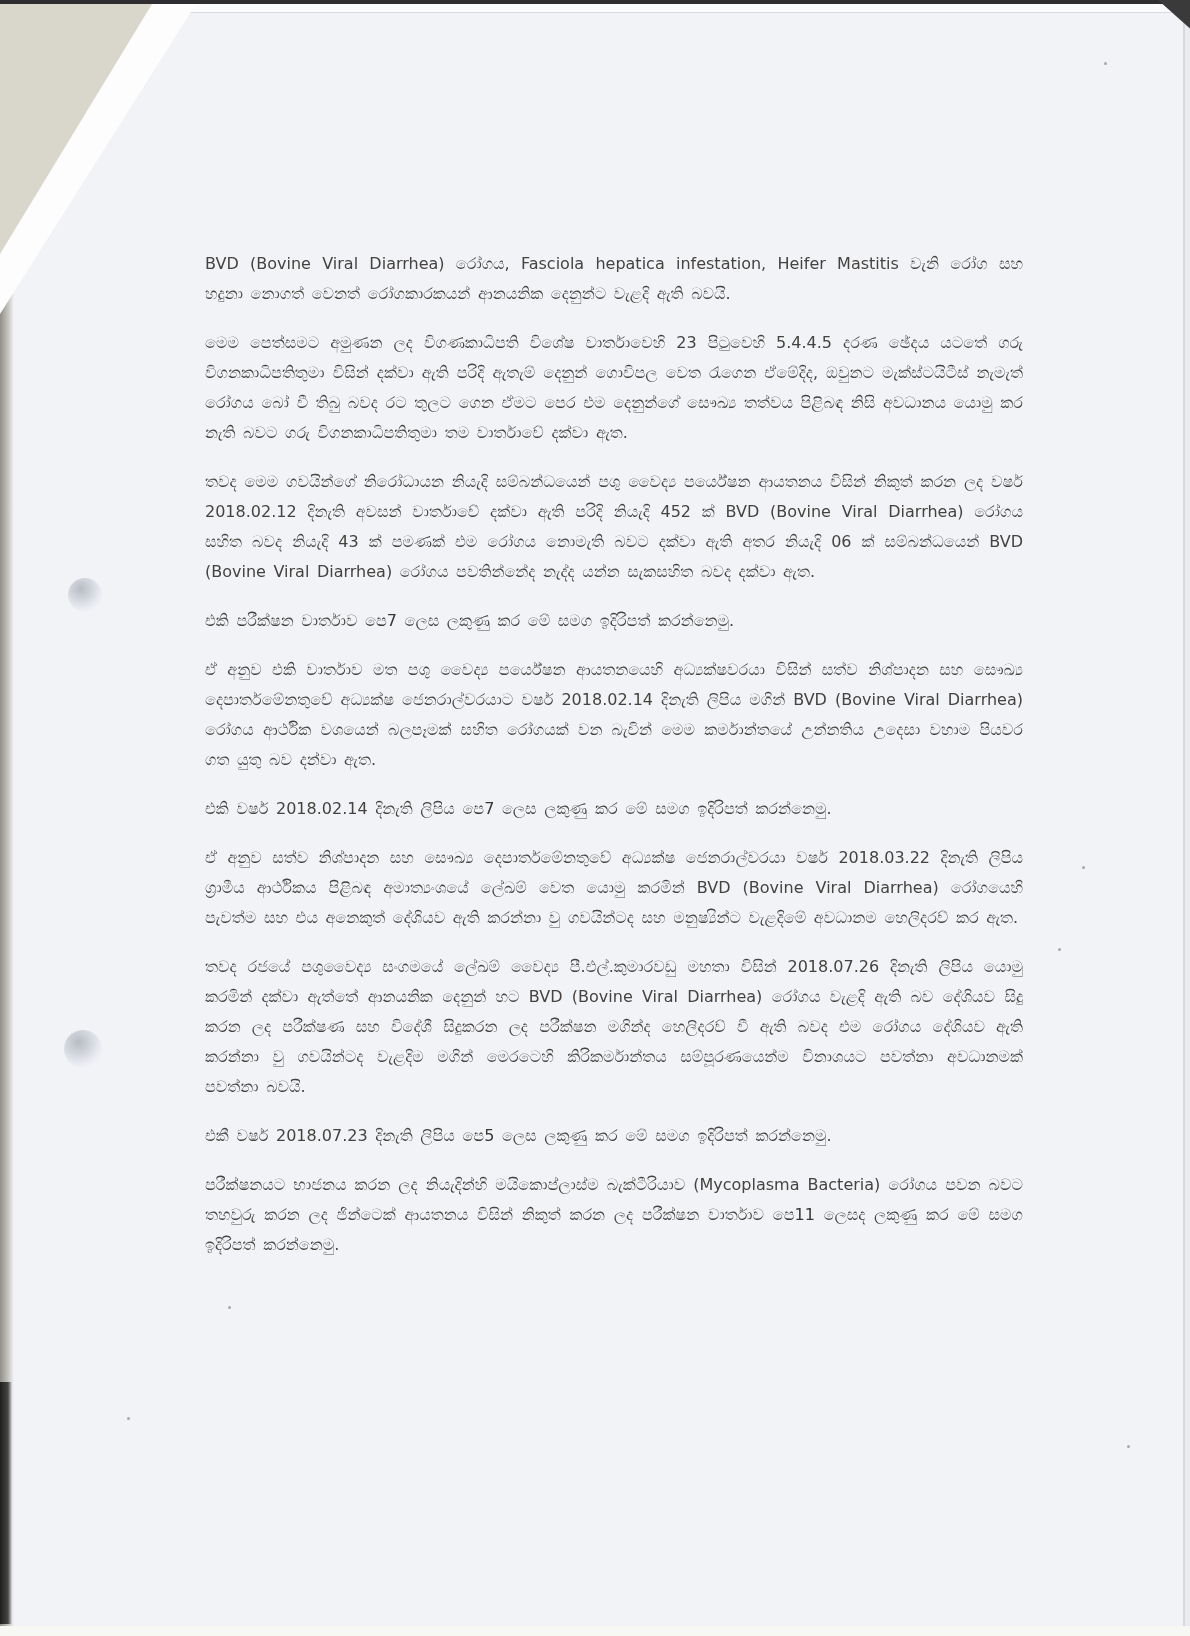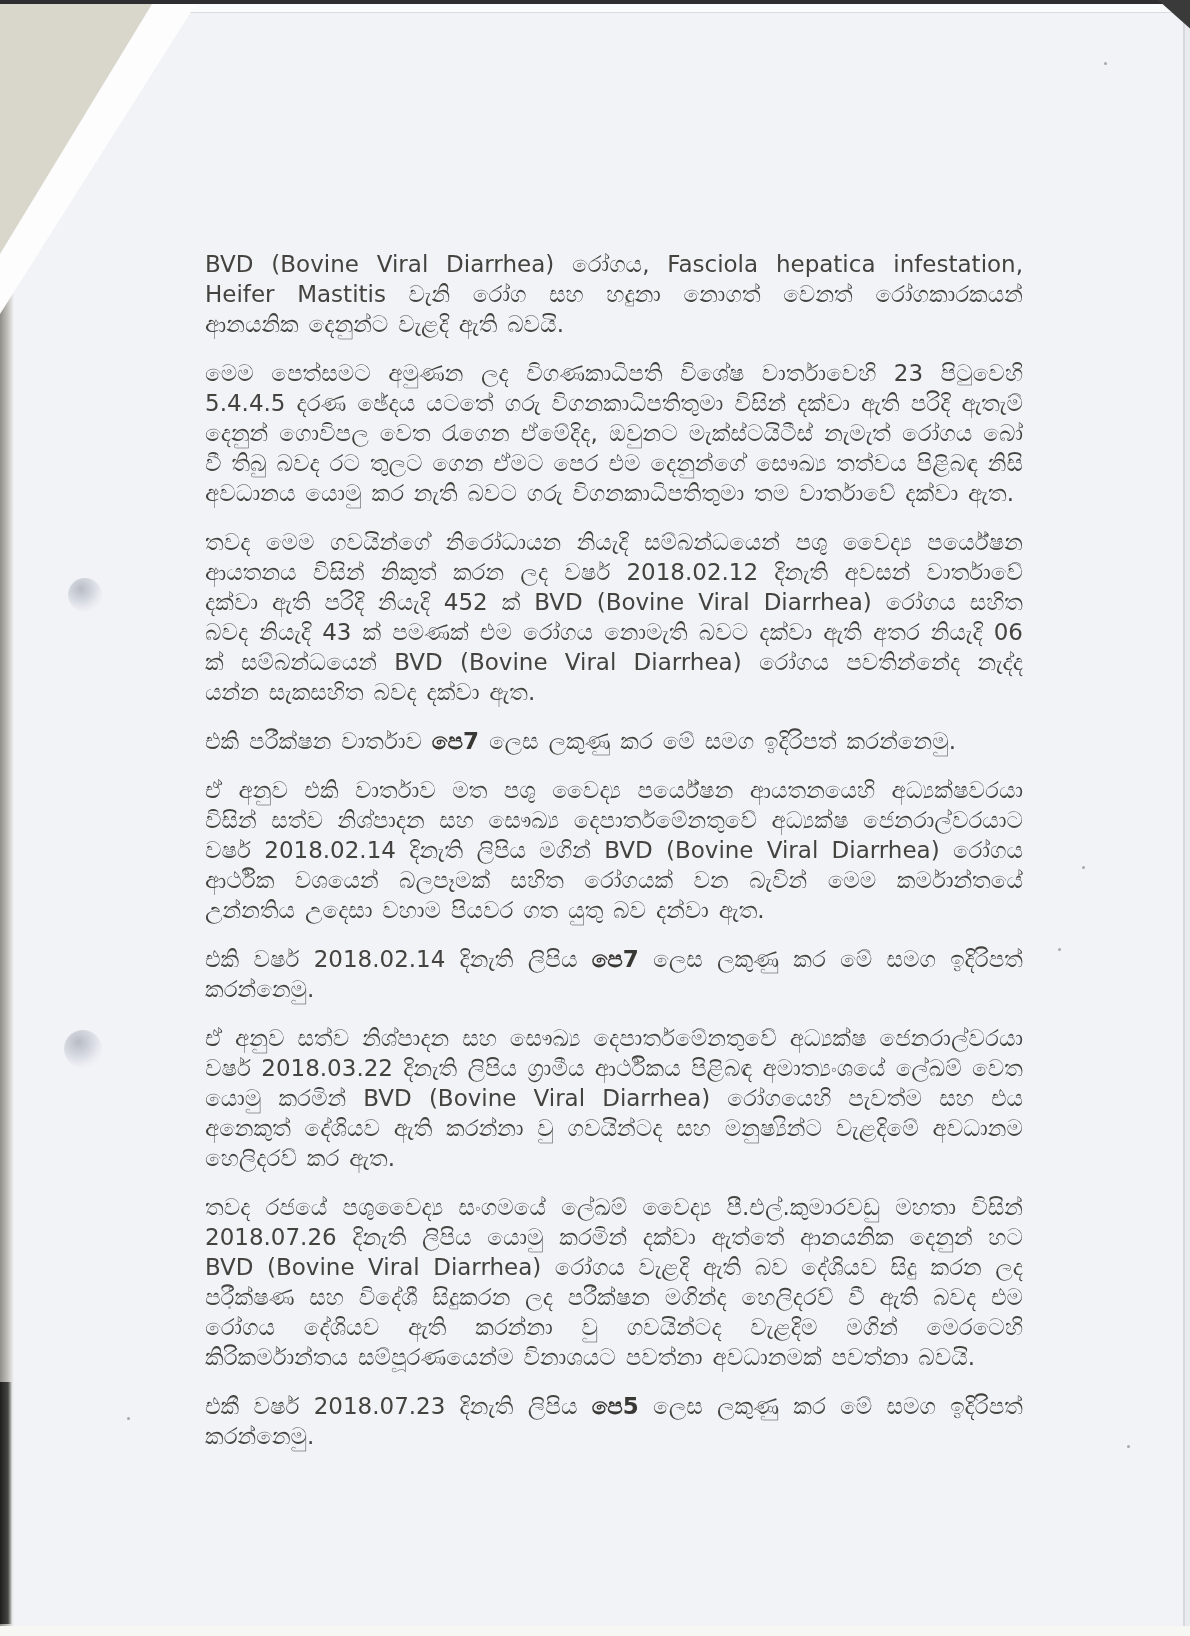--- a/index.html
+++ b/index.html
@@ -51,27 +51,27 @@
   .hole-1{left:68px;top:578px;}
   .hole-2{left:64px;top:1030px;width:38px;height:38px;}
 
   
   .speck{position:absolute;width:3px;height:3px;border-radius:50%;background:#6b6b6b;opacity:.55;z-index:3;}
 
   
   .text-col{
     position:absolute;left:205px;top:249px;width:818px;z-index:8;
     color:var(--text-color);
-    font-size:23px;line-height:30px;
+    font-size:16px;line-height:30px;
     text-align:justify;
     word-spacing:2.5px;
     -webkit-font-smoothing:antialiased;
   }
   .text-col p{margin:0 0 19px 0;}
-  .text-col .bold{font-weight:bold;color:#3a3834;}
+  .text-col .bold{font-weight:normal;color:#3a3834;}
 </style>
 </head>
 <body>
 
 <div class="canvas">
 
   <div class="top-edge"></div>
   <div class="top-band"></div>
   <div class="tr-notch"></div>
 
@@ -97,15 +97,16 @@
   <div class="text-col" lang="si">
       <p><span>BVD (Bovine Viral Diarrhea) රෝගය,  Fasciola hepatica infestation, Heifer Mastitis වැනි රෝග සහ හදුනා නොගත් වෙනත් රෝගකාරකයන් ආනයනික දෙනුන්ට වැළදි ඇති බවයි.</span></p>
       <p><span>මෙම පෙත්සමට අමුණන ලද විගණකාධිපති විශේෂ වාර්තාවෙහි 23 පිටුවෙහි 5.4.4.5 දරණ ඡේදය යටතේ ගරු විගනකාධිපතිතුමා විසින් දක්වා ඇති පරිදි ඇතැම් දෙනුන් ගොවිපල වෙත රැගෙන ඒමේදිද, ඔවුනට මැක්ස්ටයිටීස් නැමැත් රෝගය බෝ වී තිබු බවද රට තුලට ගෙන ඒමට පෙර එම දෙනුන්ගේ සෞඛ්‍ය තත්වය පිළිබඳ නිසි අවධානය යොමු කර නැති බවට ගරු විගනකාධිපතිතුමා තම වාර්තාවේ දක්වා ඇත.</span></p>
       <p><span>තවද මෙම ගවයින්ගේ නිරෝධායන නියැදි සම්බන්ධයෙන් පශු වෛද්‍ය පර්යේෂන ආයතනය විසින් නිකුත් කරන ලද වර්ෂ 2018.02.12 දිනැති අවසන් වාර්තාවේ දක්වා ඇති පරිදි නියැදි 452 ක් BVD (Bovine Viral Diarrhea) රෝගය සහිත බවද නියැදි 43 ක් පමණක් එම රෝගය නොමැති බවට දක්වා ඇති අතර නියැදි 06 ක් සම්බන්ධයෙන් BVD (Bovine Viral Diarrhea) රෝගය පවතින්නේද නැද්ද යන්න සැකසහිත බවද දක්වා ඇත.</span></p>
       <p><span>එකි පරීක්ෂන වාර්තාව </span><span class="bold">පෙ7</span><span> ලෙස ලකුණු කර මේ සමග ඉදිරිපත් කරන්නෙමු.</span></p>
       <p><span>ඒ අනුව එකි වාර්තාව මත පශු වෛද්‍ය පර්යේෂන ආයතනයෙහි අධ්‍යක්ෂවරයා විසින් සත්ව නිශ්පාදන සහ සෞඛ්‍ය දෙපාර්තමේනතුවේ අධ්‍යක්ෂ ජෙනරාල්වරයාට වර්ෂ 2018.02.14 දිනැති ලිපිය මගින් BVD (Bovine Viral Diarrhea) රෝගය ආර්ථික වශයෙන් බලපෑමක් සහිත රෝගයක් වන බැවින් මෙම කර්මාන්තයේ උන්නතිය උදෙසා වහාම පියවර ගත යුතු බව දන්වා ඇත.</span></p>
       <p><span>එකි වර්ෂ 2018.02.14 දිනැති ලිපිය </span><span class="bold">පෙ7</span><span> ලෙස ලකුණු කර මේ සමග ඉදිරිපත් කරන්නෙමු.</span></p>
       <p><span>ඒ අනුව සත්ව නිශ්පාදන සහ සෞඛ්‍ය දෙපාර්තමේනතුවේ අධ්‍යක්ෂ ජෙනරාල්වරයා වර්ෂ 2018.03.22 දිනැති ලිපිය ග්‍රාමීය ආර්ථිකය පිළිබඳ අමාත්‍යංශයේ ලේඛම් වෙත යොමු කරමින් BVD (Bovine Viral Diarrhea) රෝගයෙහි පැවත්ම සහ එය අනෙකුත් දේශියව ඇති කරන්නා වු ගවයින්ටද සහ මනුෂ්‍යින්ට වැළදිමේ අවධානම හෙලිදරව් කර ඇත.</span></p>
       <p><span>තවද රජයේ පශුවෛද්‍ය සංගමයේ ලේඛම් වෛද්‍ය පී.එල්.කුමාරවඩු මහතා විසින් 2018.07.26 දිනැති ලිපිය යොමු කරමින් දක්වා ඇත්තේ ආනයනික දෙනුන් හට BVD (Bovine Viral Diarrhea) රෝගය වැළදි ඇති බව දේශියව සිදු කරන ලද පරීක්ෂණ සහ විදේශී සිදුකරන ලද පරීක්ෂන මගින්ද හෙලිදරව් වී ඇති බවද එම රෝගය දේශියව ඇති කරන්නා වු ගවයින්ටද වැළදිම මගින් මෙරටෙහි කිරිකර්මාන්තය සම්පූරණයෙන්ම විනාශයට පවත්නා අවධානමක් පවත්නා බවයි.</span></p>
       <p><span>එකී වර්ෂ 2018.07.23 දිනැති ලිපිය </span><span class="bold">පෙ5</span><span> ලෙස ලකුණු කර මේ සමග ඉදිරිපත් කරන්නෙමු.</span></p>
+      <p><span>පරීක්ෂනයට භාජනය කරන ලද නියැදින්හි මයිකොප්ලාස්ම බැක්ටීරියාව (Mycoplasma Bacteria) රෝගය පවන බවට තහවුරු කරන ලද ජින්ටෙක් ආයතනය විසින් නිකුත් කරන ලද පරීක්ෂන වාර්තාව </span><span class="bold">පෙ11</span><span> ලෙසද ලකුණු කර මේ සමග ඉදිරිපත් කරන්නෙමු.</span></p>
     </div>
 
 </div>
 
 </body></html>

